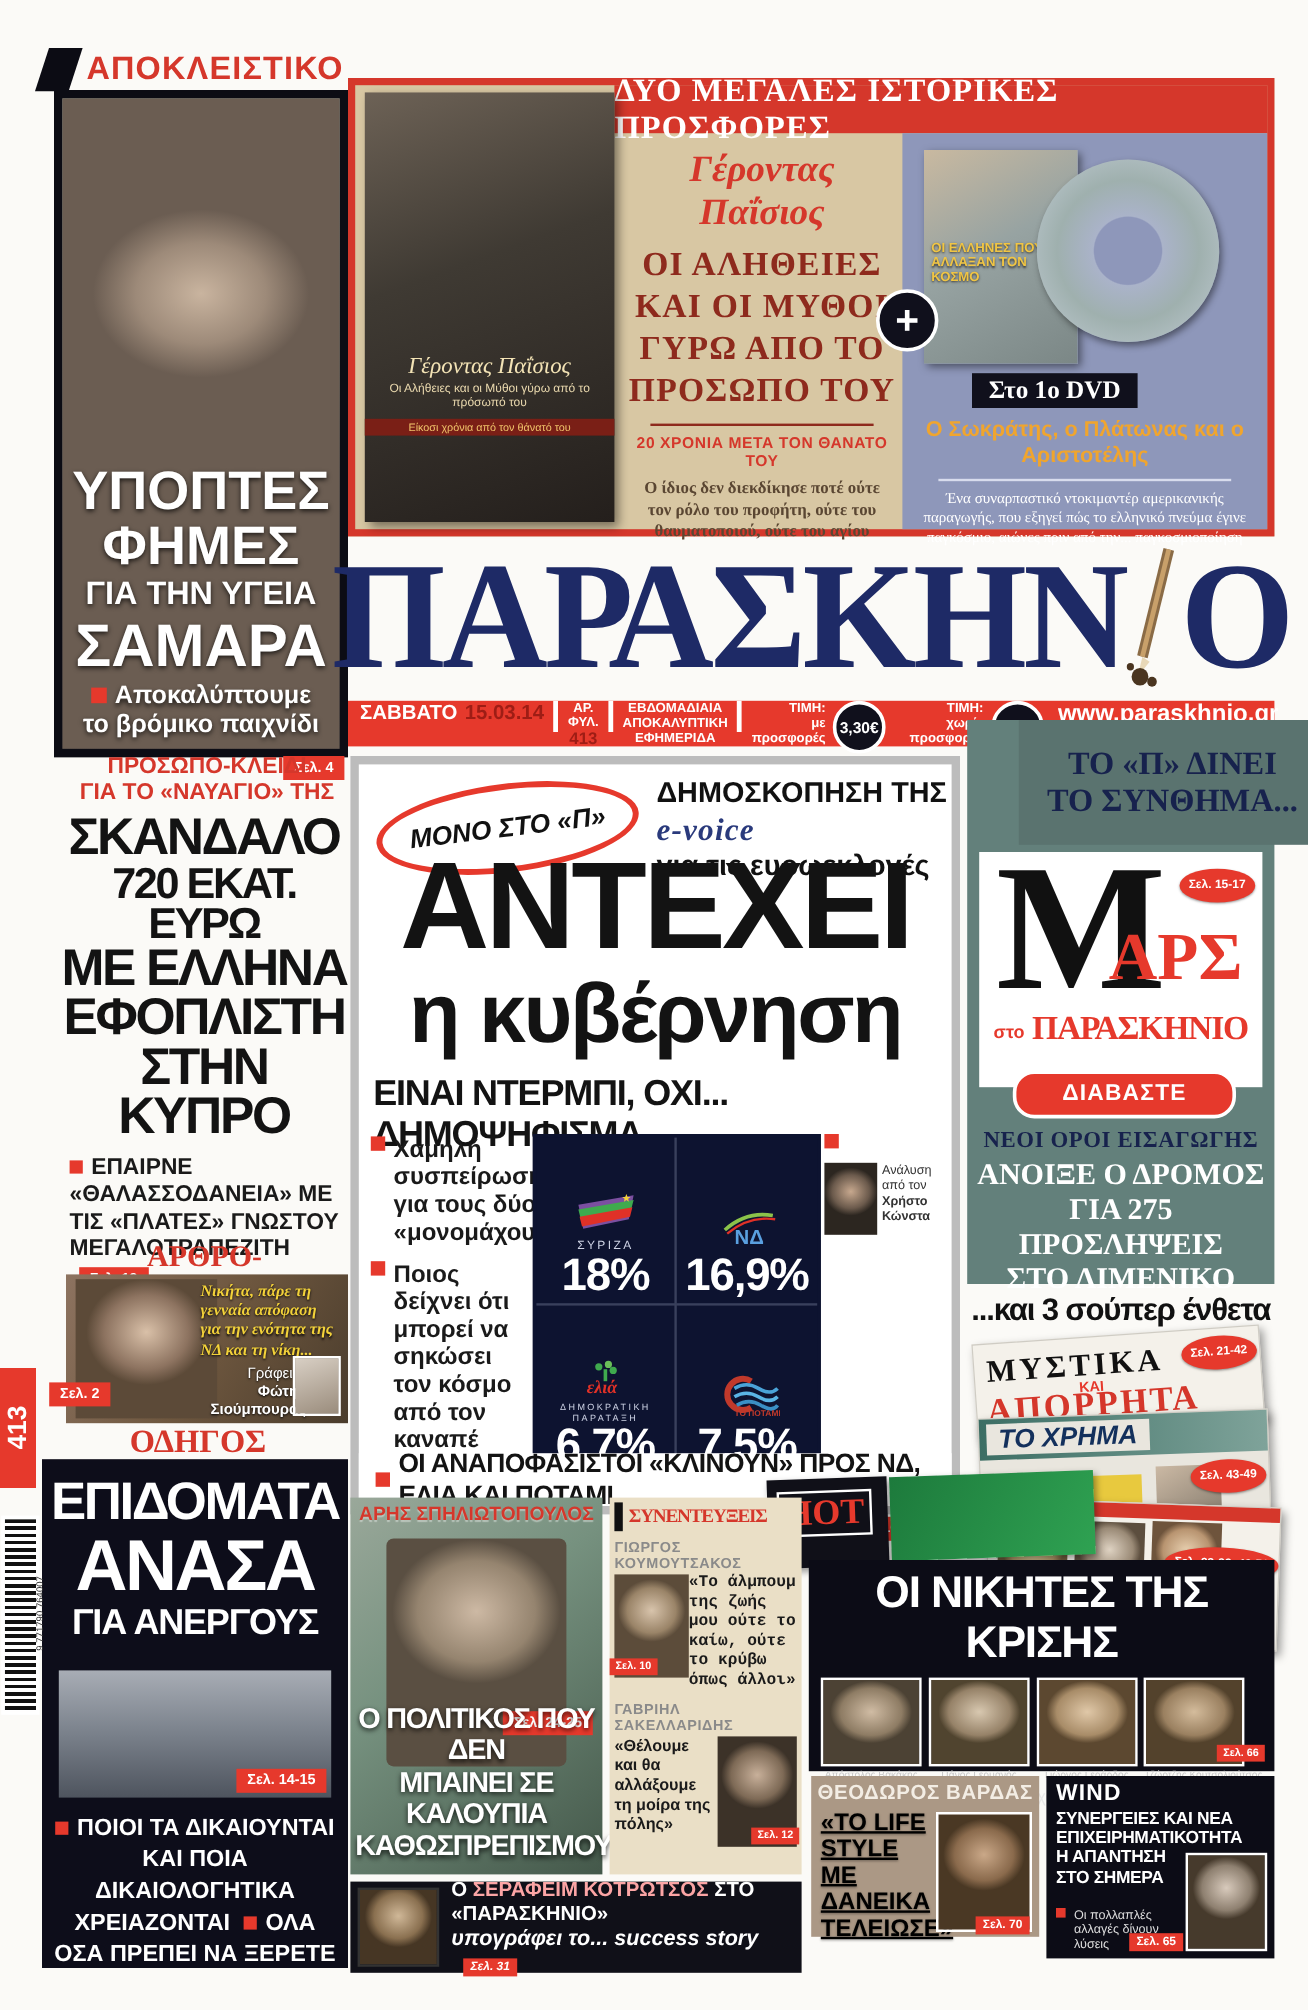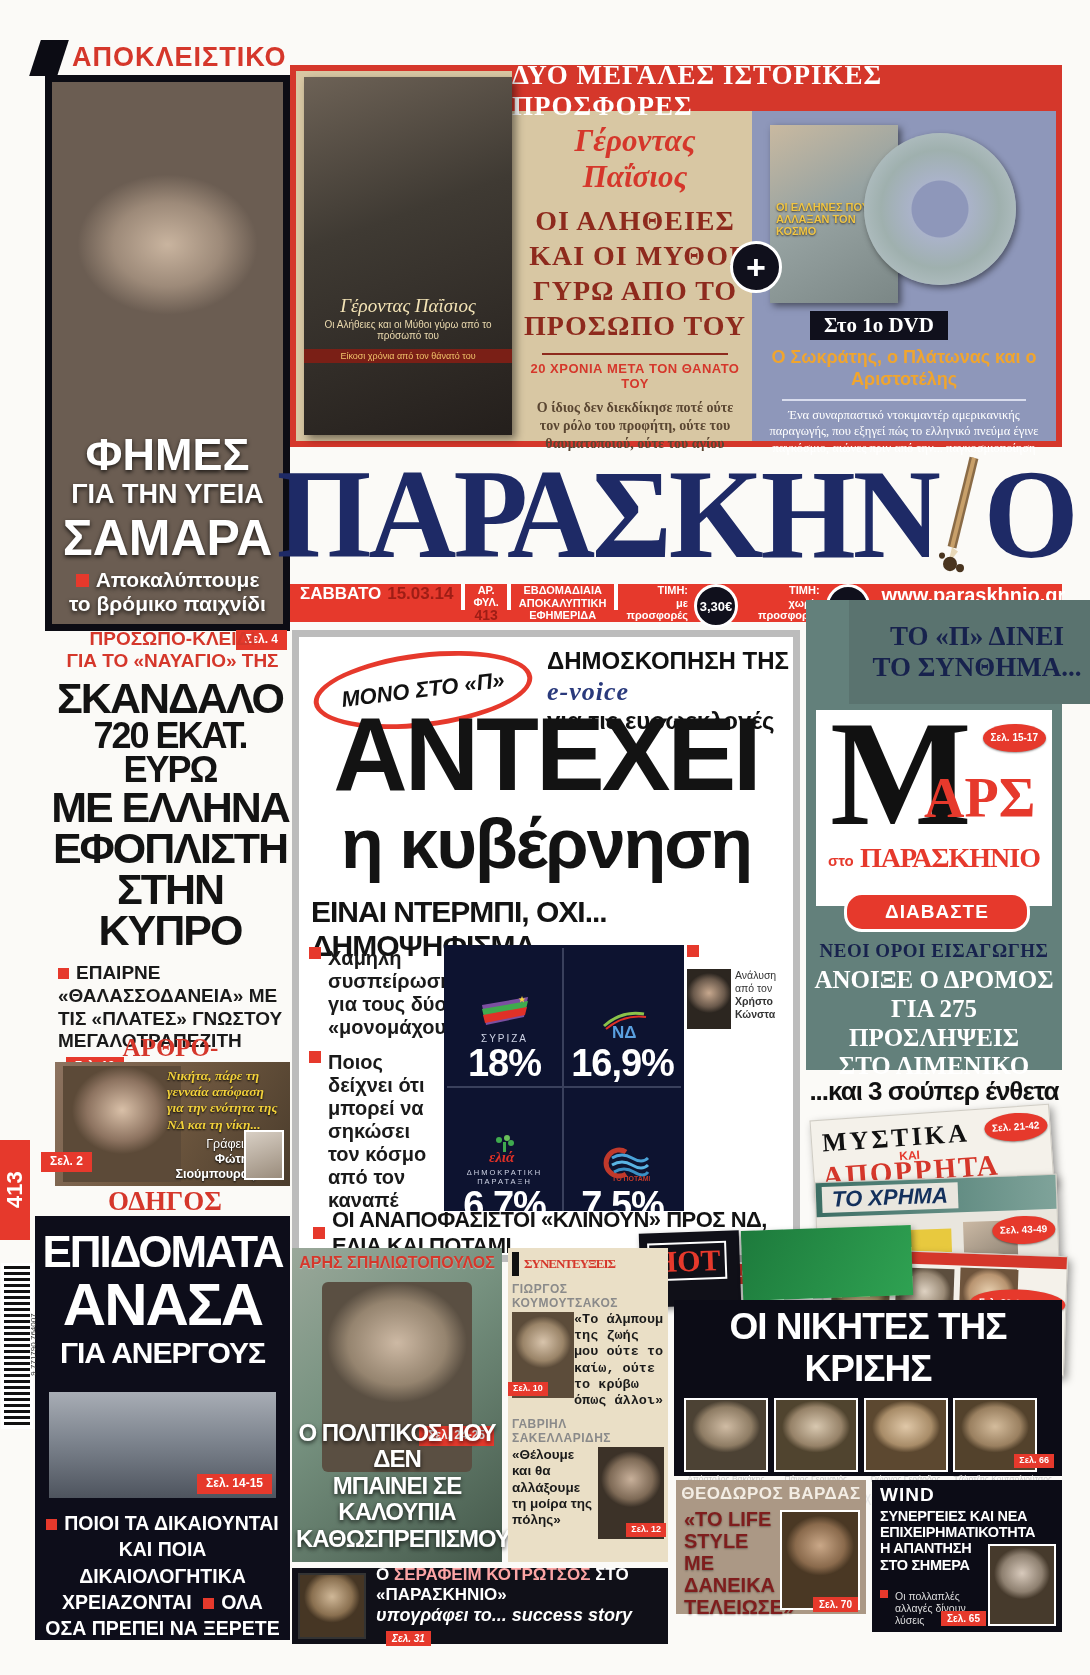--- a/index.html
+++ b/index.html
@@ -73,20 +73,21 @@
 </head>
 <body>
 
 <div class="page">
 
   <div class="abs" style="left:35px;top:40px;width:28px;height:36px;background:#0c0c14;transform:skewX(-18deg);"></div>
   <div class="abs" style="left:72px;top:42px;font-weight:800;font-size:27px;color:#d5372b;letter-spacing:1px;">ΑΠΟΚΛΕΙΣΤΙΚΟ</div>
   <div class="abs excl-card">
     <div class="excl-photo"></div>
     <div class="excl-text">
+      <div class="wshadow" style="font-weight:800;font-size:45px;line-height:1;">ΥΠΟΠΤΕΣ</div>
       <div class="wshadow" style="font-weight:800;font-size:45px;line-height:1.05;">ΦΗΜΕΣ</div>
       <div class="wshadow" style="font-weight:800;font-size:27px;line-height:1.25;">ΓΙΑ ΤΗΝ ΥΓΕΙΑ</div>
       <div class="wshadow" style="font-weight:800;font-size:50px;line-height:1.05;">ΣΑΜΑΡΑ</div>
       <div class="wshadow" style="font-weight:bold;font-size:21px;margin-top:4px;"><span class="sq" style="width:13px;height:13px;"></span><span>Αποκαλύπτουμε</span></div>
       <div class="wshadow" style="font-weight:bold;font-size:21px;">το βρόμικο παιχνίδι</div>
     </div>
     <div class="badge" style="position:absolute;right:-4px;bottom:-26px;">Σελ. 4</div>
   </div>
 
   <div class="abs promo">
@@ -340,21 +341,21 @@
     <div class="center wshadow" style="position:absolute;left:4px;right:4px;bottom:10px;color:#fff;font-weight:800;font-size:24px;line-height:1.1;letter-spacing:-1px;">
       <div>Ο ΠΟΛΙΤΙΚΟΣ ΠΟΥ ΔΕΝ</div>
       <div>ΜΠΑΙΝΕΙ ΣΕ ΚΑΛΟΥΠΙΑ</div>
       <div>ΚΑΘΩΣΠΡΕΠΙΣΜΟΥ</div>
     </div>
   </div>
 
   <div class="abs" style="left:508px;top:1248px;width:160px;height:314px;background:#eadfc6;">
     <div style="display:flex;align-items:center;padding:4px 0 2px 4px;">
       <span style="width:7px;height:24px;background:#111;margin-right:5px;"></span>
-      <span class="serifred" style="font-size:13px;letter-spacing:-1px;">ΣΥΝΕΝΤΕΥΞΕΙΣ</span>
+      <span class="serifred" style="font-size:16px;letter-spacing:-1px;">ΣΥΝΕΝΤΕΥΞΕΙΣ</span>
     </div>
     <div class="smallgray" style="padding:4px 4px 2px;">ΓΙΩΡΓΟΣ ΚΟΥΜΟΥΤΣΑΚΟΣ</div>
     <div style="display:flex;padding:0 4px;">
       <div style="width:62px;height:86px;background:radial-gradient(28px 26px at 50% 35%,#d8c4ac,#9a8468 72%,#5c4c3a);flex:none;position:relative;">
         <span class="badge" style="position:absolute;left:-4px;bottom:2px;font-size:9px;padding:1px 5px;">Σελ. 10</span>
       </div>
       <div style="font-weight:bold;font-size:13.5px;line-height:1.2;color:#1a1a1a;padding-left:0;font-family:Liberation Mono, monospace;">«Το άλμπουμ της ζωής μου ούτε το καίω, ούτε το κρύβω όπως άλλοι»</div>
     </div>
     <div class="smallgray" style="padding:8px 4px 2px;">ΓΑΒΡΙΗΛ ΣΑΚΕΛΛΑΡΙΔΗΣ</div>
     <div style="display:flex;padding:0 4px;">
@@ -387,21 +388,21 @@
       </div>
     </div>
     <div style="display:flex;align-items:center;padding:5px 10px 0;font-size:14px;color:#e8e8e8;">
         <span class="sq" style="width:10px;height:10px;"></span>
         <span>Οι επιχειρηματίες που το έχουν καταφέρει και κάνουν επενδύσεις</span>
       </div>
   </div>
 
   <div class="abs vardas">
     <div class="center" style="padding-top:4px;color:#f3ede4;font-weight:bold;font-size:17px;letter-spacing:.5px;">ΘΕΟΔΩΡΟΣ ΒΑΡΔΑΣ</div>
-    <div style="position:absolute;left:8px;top:28px;width:96px;color:#7f1d1d;font-weight:800;font-size:20px;line-height:1.1;text-shadow:0 1px 2px rgba(0,0,0,.35);">
+    <div style="position:absolute;left:8px;top:28px;width:96px;color:#000000;font-weight:800;font-size:20px;line-height:1.1;text-shadow:0 1px 2px rgba(0,0,0,.35);text-decoration:underline;">
       <div>«ΤΟ LIFE</div>
       <div>STYLE ΜΕ</div>
       <div>ΔΑΝΕΙΚΑ</div>
       <div>ΤΕΛΕΙΩΣΕ»</div>
     </div>
     <div style="position:absolute;right:6px;top:30px;width:76px;height:96px;background:radial-gradient(34px 30px at 50% 35%,#caa888,#8a6a4c 72%,#4a3824);border:2px solid #fff;"></div>
     <span class="badge" style="position:absolute;right:8px;bottom:2px;font-size:10px;padding:1px 6px;">Σελ. 70</span>
   </div>
 
   <div class="abs wind">

